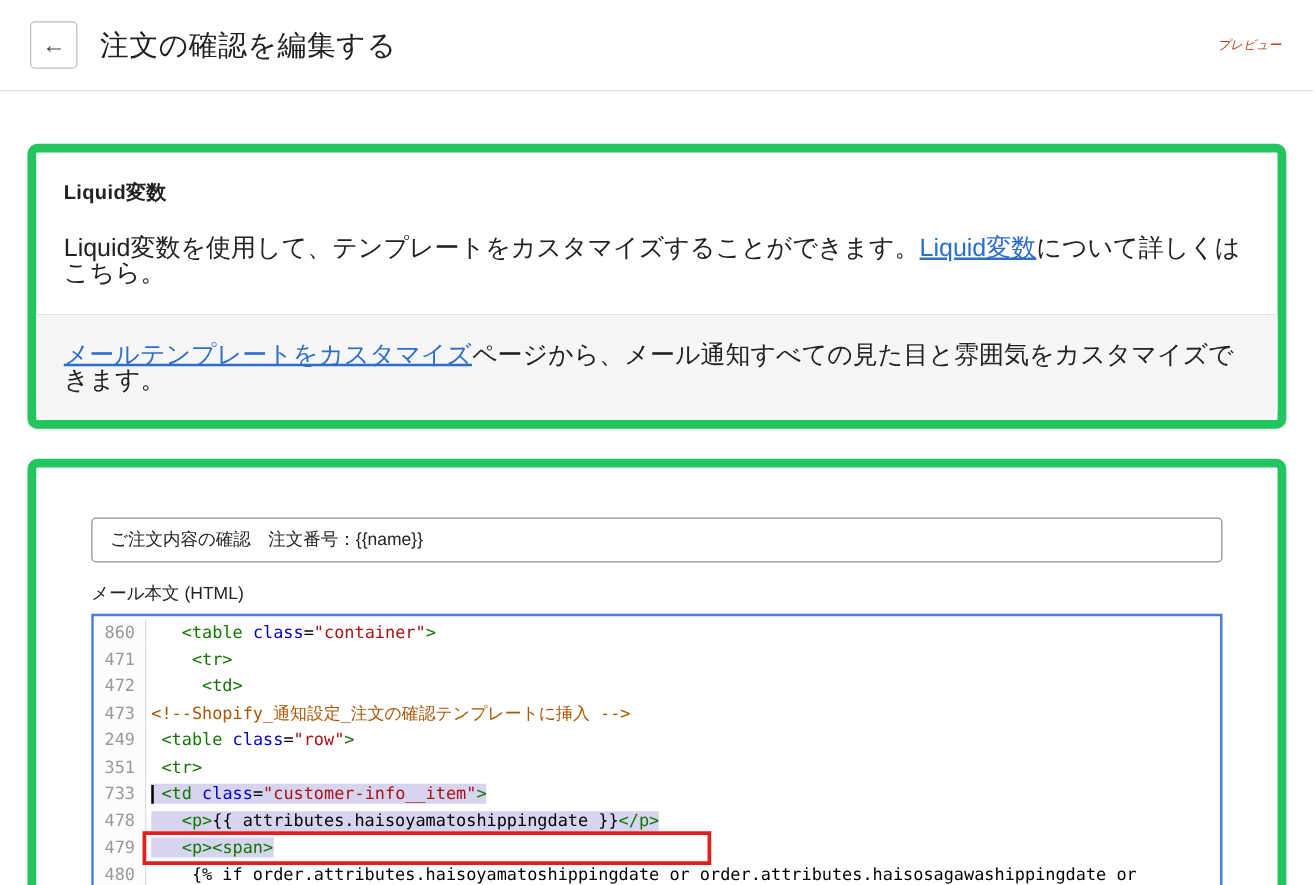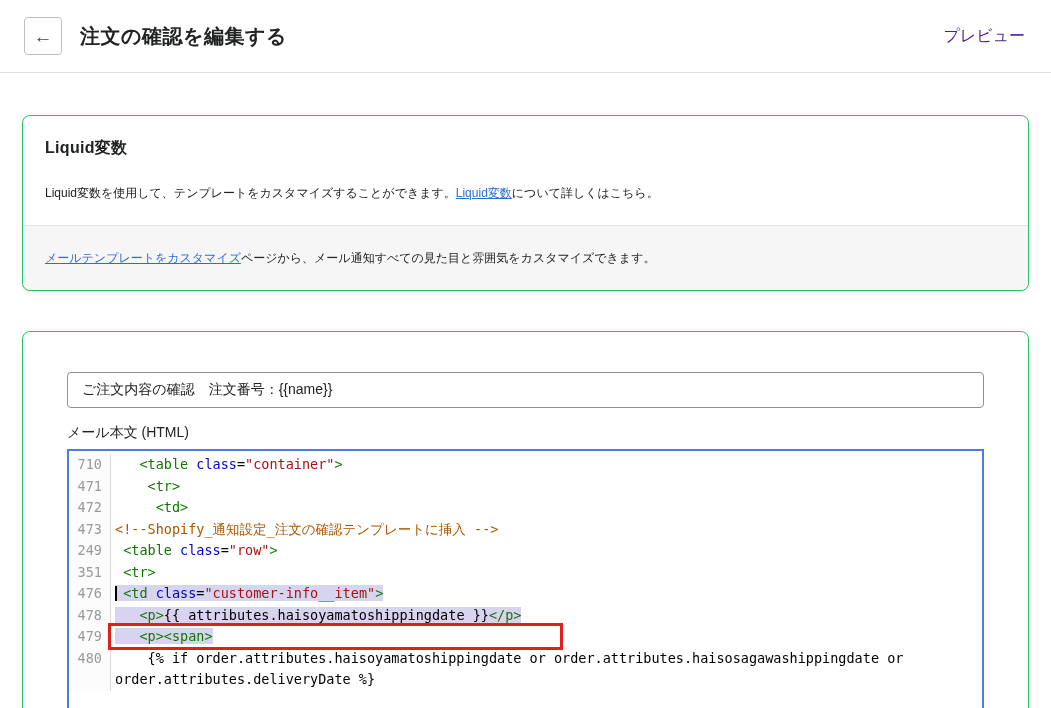--- a/index.html
+++ b/index.html
@@ -14,34 +14,34 @@
     display:flex; align-items:center; gap:18px;
     height:73px; padding:0 24px;
     border-bottom:1px solid #e1e3e5; background:#fff;
   }
   .back-btn {
     width:38px; height:38px; flex:0 0 38px;
     border:1px solid #babfc3; border-radius:4px; background:#fff;
     font-size:19px; line-height:1; color:#42474c; cursor:pointer;
     display:flex; align-items:center; justify-content:center;
   }
-  .page-title { font-size:20px; font-weight:700; flex:1; letter-spacing:.5px; }
+  .page-title { font-size:23px; font-weight:400; flex:1; letter-spacing:.5px; }
   .preview-btn {
-    background:none; border:none; font-size:16px; color:#4c1d95;
-    cursor:pointer; font-family:inherit; padding:4px 2px;
+    background:none; border:none; font-size:10px; color:#c2410c;
+    cursor:pointer; font-family:inherit; padding:4px 2px;font-style:italic;
   }
   
   main { padding:42px 22px 0 22px; }
   .card {
-    background:#fff; border:1px solid #22c55e; border-radius:8px;
-    box-shadow:0 1px 2px rgba(0,0,0,.1); margin-bottom:40px;
+    background:#fff; border:7px solid #22c55e; border-radius:8px;
+    box-shadow:0 1px 2px rgba(0,0,0,.1); margin-bottom:24px;
   }
   .card-body { padding:22px; }
   .card-title { font-size:16px; font-weight:700; margin-bottom:24px; letter-spacing:.3px; }
-  .card-text { font-size:12px; line-height:20px; }
+  .card-text { font-size:20px; line-height:20px; }
   .card-footer {
     background:#f6f6f7; border-top:1px solid #e1e3e5;
     padding:22px; border-radius:0 0 8px 8px; font-size:14px; line-height:20px;
   }
   a { color:var(--c-link,#2c6ecb); text-decoration:underline; cursor:pointer; }
   
   .card-form { padding:40px 44px 44px 44px; }
   .field-label { display:block; font-size:14px; margin-bottom:7px; }
   .subject-input {
     width:100%; height:36px; border:1px solid #8c9196; border-radius:4px;
@@ -104,21 +104,21 @@
 
   <section class="card card-form">
     <div class="field">
       <input class="subject-input" type="text" value="ご注文内容の確認　注文番号：{{name}}" style="">
     </div>
     <div class="field">
       <label class="field-label">メール本文 (HTML)</label>
       <div class="editor" id="editor">
         <div id="editor-lines">
             <div class="cm-row">
-              <div class="cm-gutter">710</div>
+              <div class="cm-gutter">860</div>
               <div class="cm-content"><span class="tok-pln">   </span><span class="tok-tag">&lt;table</span><span class="tok-pln"> </span><span class="tok-attr">class</span><span class="tok-pln">=</span><span class="tok-str">"container"</span><span class="tok-tag">&gt;</span></div>
             </div>
             <div class="cm-row">
               <div class="cm-gutter">471</div>
               <div class="cm-content"><span class="tok-pln">    </span><span class="tok-tag">&lt;tr&gt;</span></div>
             </div>
             <div class="cm-row">
               <div class="cm-gutter">472</div>
               <div class="cm-content"><span class="tok-pln">     </span><span class="tok-tag">&lt;td&gt;</span></div>
             </div>
@@ -128,21 +128,21 @@
             </div>
             <div class="cm-row">
               <div class="cm-gutter">249</div>
               <div class="cm-content"><span class="tok-pln"> </span><span class="tok-tag">&lt;table</span><span class="tok-pln"> </span><span class="tok-attr">class</span><span class="tok-pln">=</span><span class="tok-str">"row"</span><span class="tok-tag">&gt;</span></div>
             </div>
             <div class="cm-row">
               <div class="cm-gutter">351</div>
               <div class="cm-content"><span class="tok-pln"> </span><span class="tok-tag">&lt;tr&gt;</span></div>
             </div>
             <div class="cm-row">
-              <div class="cm-gutter">476</div>
+              <div class="cm-gutter">733</div>
               <div class="cm-content"><span class="cm-sel"><span class="caret"></span><span class="tok-pln"> </span><span class="tok-tag">&lt;td</span><span class="tok-pln"> </span><span class="tok-attr">class</span><span class="tok-pln">=</span><span class="tok-str">"customer-info__item"</span><span class="tok-tag">&gt;</span></span></div>
             </div>
             <div class="cm-row">
               <div class="cm-gutter">478</div>
               <div class="cm-content"><span class="cm-sel"><span class="tok-pln">   </span><span class="tok-tag">&lt;p&gt;</span><span class="tok-pln">{{ attributes.haisoyamatoshippingdate }}</span><span class="tok-tag">&lt;/p&gt;</span></span></div>
             </div>
             <div class="cm-row">
               <div class="cm-gutter">479</div>
               <div class="cm-content"><span class="cm-sel"><span class="tok-pln">   </span><span class="tok-tag">&lt;p&gt;&lt;span&gt;</span></span></div>
             </div>

